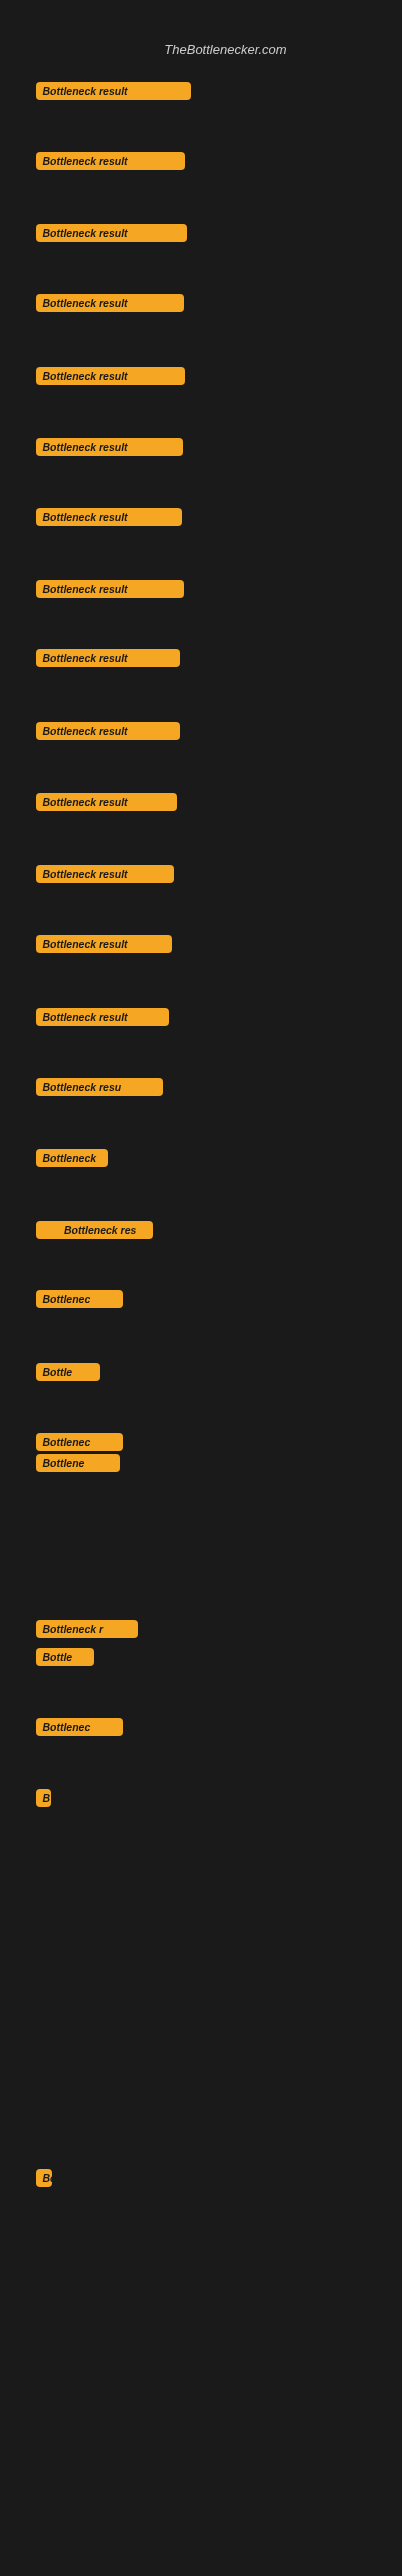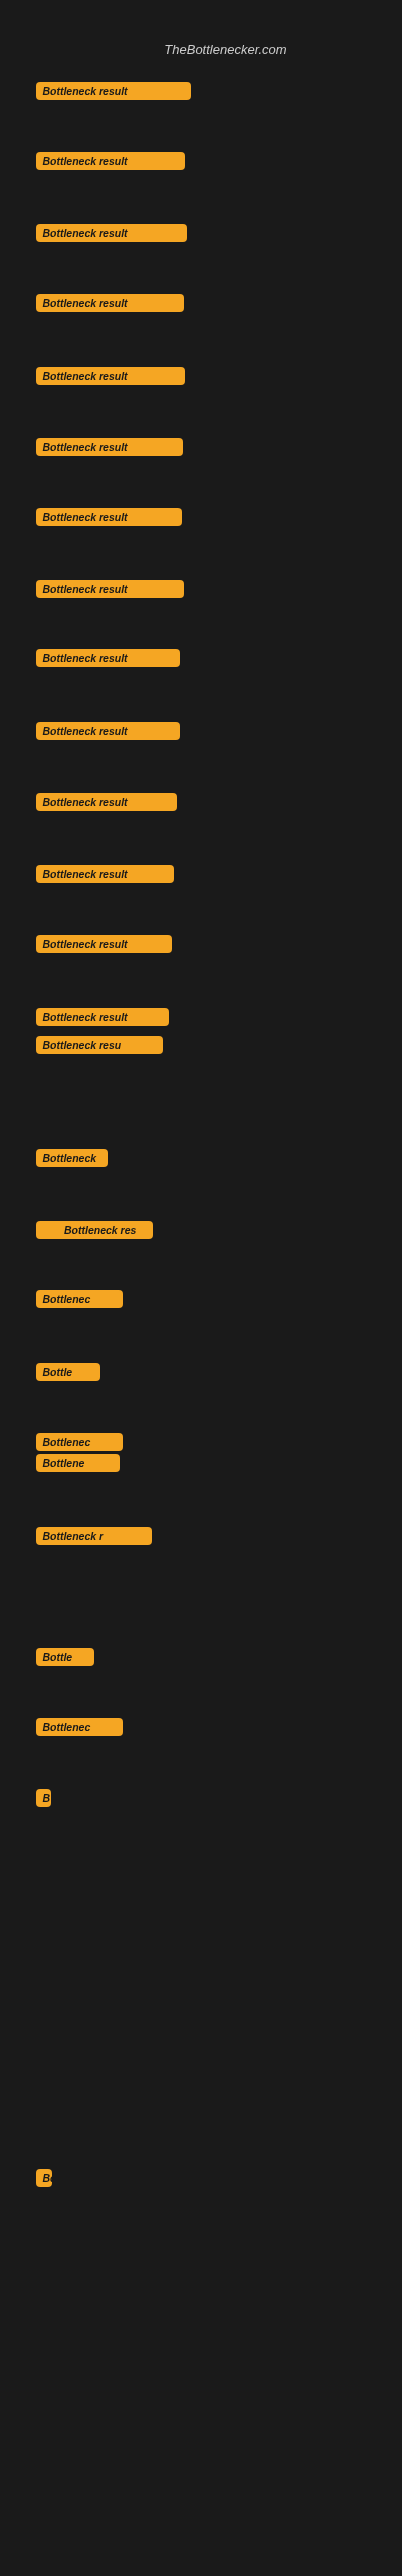--- a/index.html
+++ b/index.html
@@ -50,25 +50,25 @@
 <div class="bottleneck-item" style="top: 331px; width: 149px;">Bottleneck result</div>
 <div class="bottleneck-item" style="top: 402px; width: 147px;">Bottleneck result</div>
 <div class="bottleneck-item" style="top: 472px; width: 146px;">Bottleneck result</div>
 <div class="bottleneck-item" style="top: 544px; width: 148px;">Bottleneck result</div>
 <div class="bottleneck-item" style="top: 613px; width: 144px;">Bottleneck result</div>
 <div class="bottleneck-item" style="top: 686px; width: 144px;">Bottleneck result</div>
 <div class="bottleneck-item" style="top: 757px; width: 141px;">Bottleneck result</div>
 <div class="bottleneck-item" style="top: 829px; width: 138px;">Bottleneck result</div>
 <div class="bottleneck-item" style="top: 899px; width: 136px;">Bottleneck result</div>
 <div class="bottleneck-item" style="top: 972px; width: 133px;">Bottleneck result</div>
-<div class="bottleneck-item" style="top: 1000px; width: 127px;">Bottleneck resu</div>
+<div class="bottleneck-item" style="top: 1042px; width: 127px;">Bottleneck resu</div>
 <div class="bottleneck-item" style="top: 1113px; width: 72px;">Bottleneck</div>
 <div class="bottleneck-item" style="top: 1185px; width: 117px; padding-left: 28px;">Bottleneck res</div>
 <div class="bottleneck-item" style="top: 1254px; width: 87px;">Bottlenec</div>
 <div class="bottleneck-item" style="top: 1327px; width: 64px;">Bottle</div>
 <div class="bottleneck-item" style="top: 1397px; width: 87px;">Bottlenec</div>
 <div class="bottleneck-item" style="top: 1418px; width: 84px;">Bottlene</div>
-<div class="bottleneck-item" style="top: 1491px; width: 116px;">Bottleneck r</div>
+<div class="bottleneck-item" style="top: 1584px; width: 102px;">Bottleneck r</div>
 <div class="bottleneck-item" style="top: 1612px; width: 58px;">Bottle</div>
 <div class="bottleneck-item" style="top: 1682px; width: 87px;">Bottlenec</div>
 <div class="bottleneck-item" style="top: 1753px; width: 14.5px;">B</div>
 <div class="bottleneck-item" style="top: 2133px; width: 16px;">Bo</div>
 
 
 </body></html>

